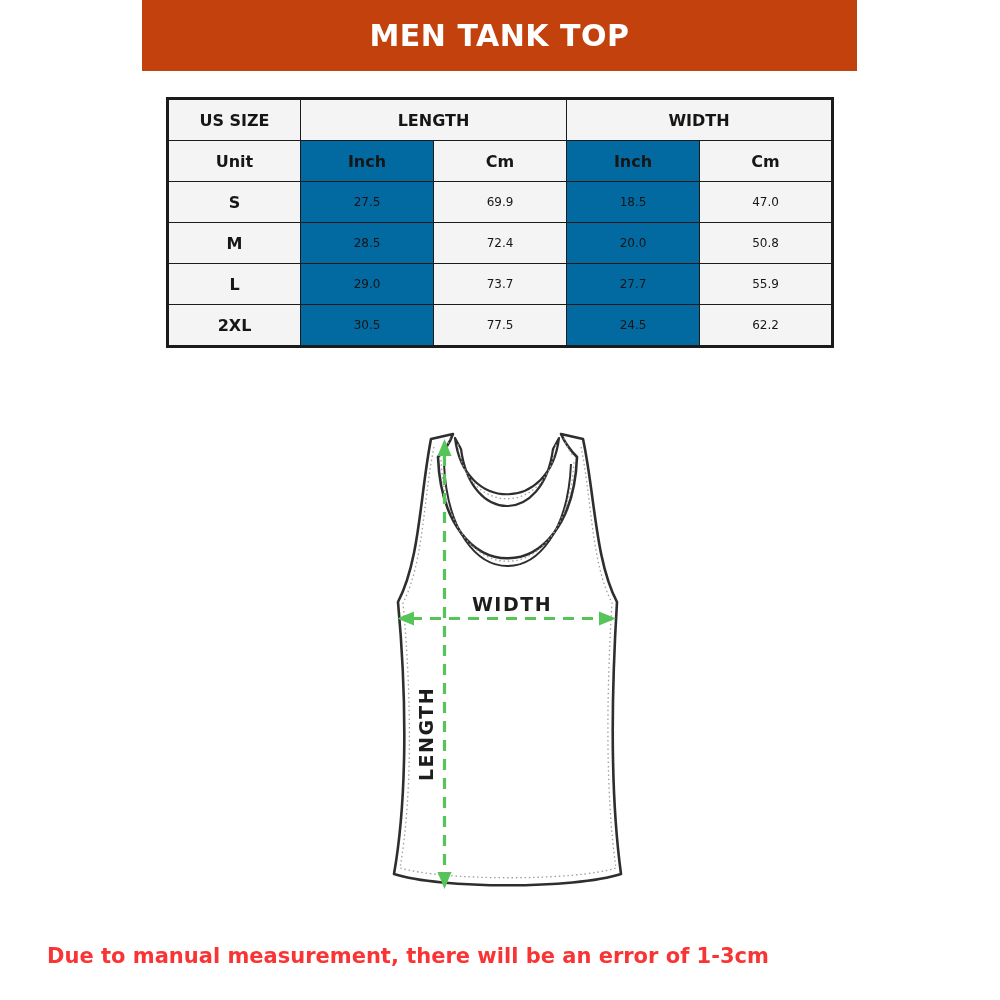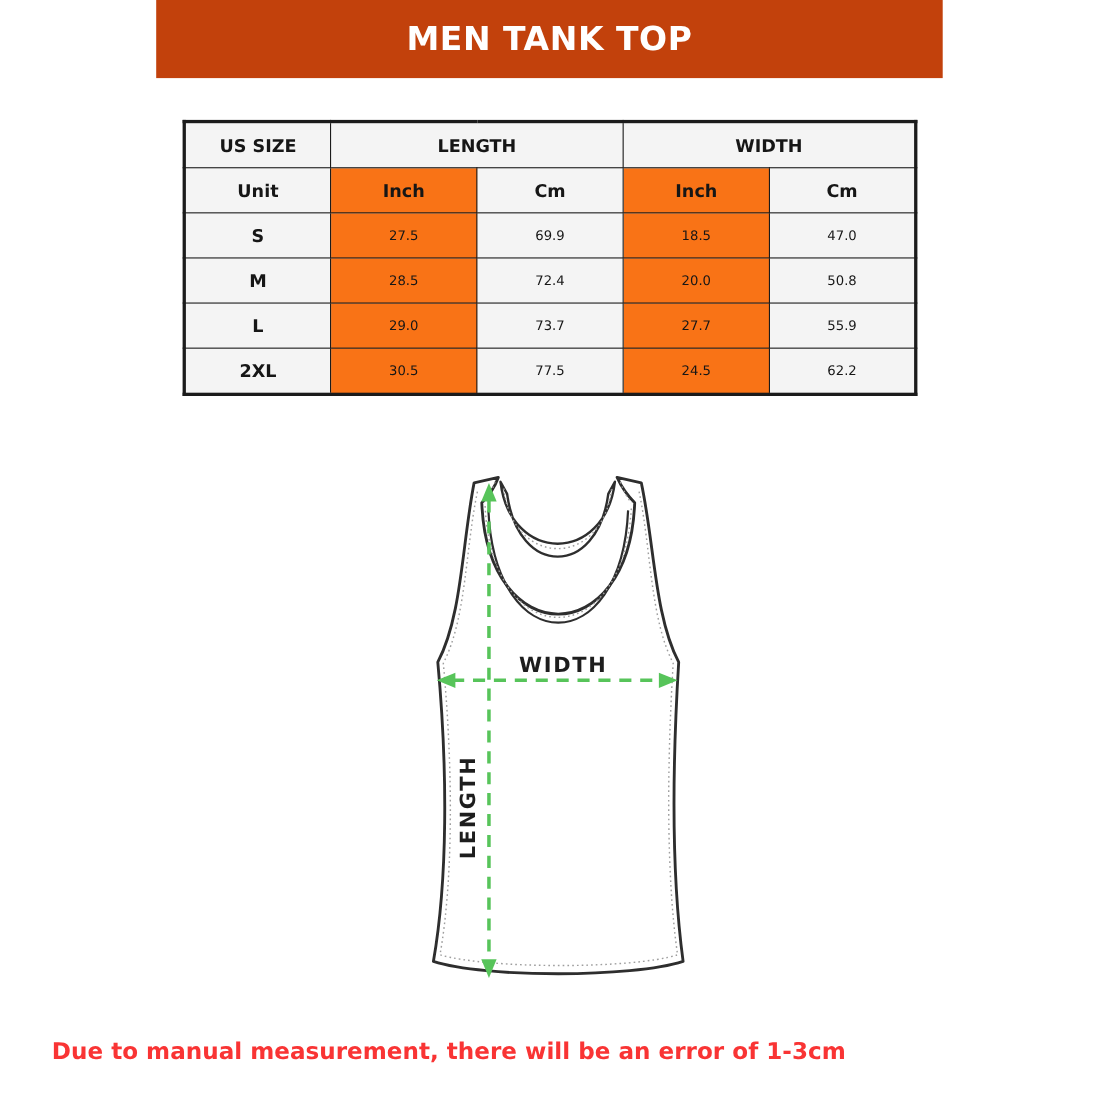--- a/index.html
+++ b/index.html
@@ -10,33 +10,33 @@
   }
   
   .banner{
     position:absolute;left:142px;top:0;width:715px;height:71px;
     background:#c2410c;display:flex;align-items:center;justify-content:center;
   }
   .banner .title{
     color:#ffffff;font-size:30px;font-weight:bold;letter-spacing:.5px;margin:0;
   }
   
-  .chart-wrap{position:absolute;left:166px;top:109px;border-radius:26px;}
+  .chart-wrap{position:absolute;left:166px;top:97px;border-radius:26px;}
   table.size-chart{
     border-collapse:collapse;table-layout:fixed;width:667px;
     border:3px solid #1b1b1b;
   }
   table.size-chart td, table.size-chart th{
     border:1.5px solid #1b1b1b;height:40px;padding:0;
     text-align:center;vertical-align:middle;
     font-size:12px;color:#161616;font-weight:normal;
   }
   table.size-chart th{font-weight:bold;font-size:16px;}
   .bg-gray{background:#f4f4f4;}
-  .bg-white{background:#f97316;}
+  .bg-white{background:#0369a1;}
   
   .footer-note{
     position:absolute;left:0;top:944px;width:816px;text-align:center;
     font-size:21px;font-weight:bold;color:#f93434;
   }
   
   .diagram{position:absolute;left:380px;top:415px;}
   .svg-label{
     font-family:"DejaVu Sans","Liberation Sans",sans-serif;
     font-weight:bold;font-size:19px;letter-spacing:1.5px;fill:#1d1d1d;

